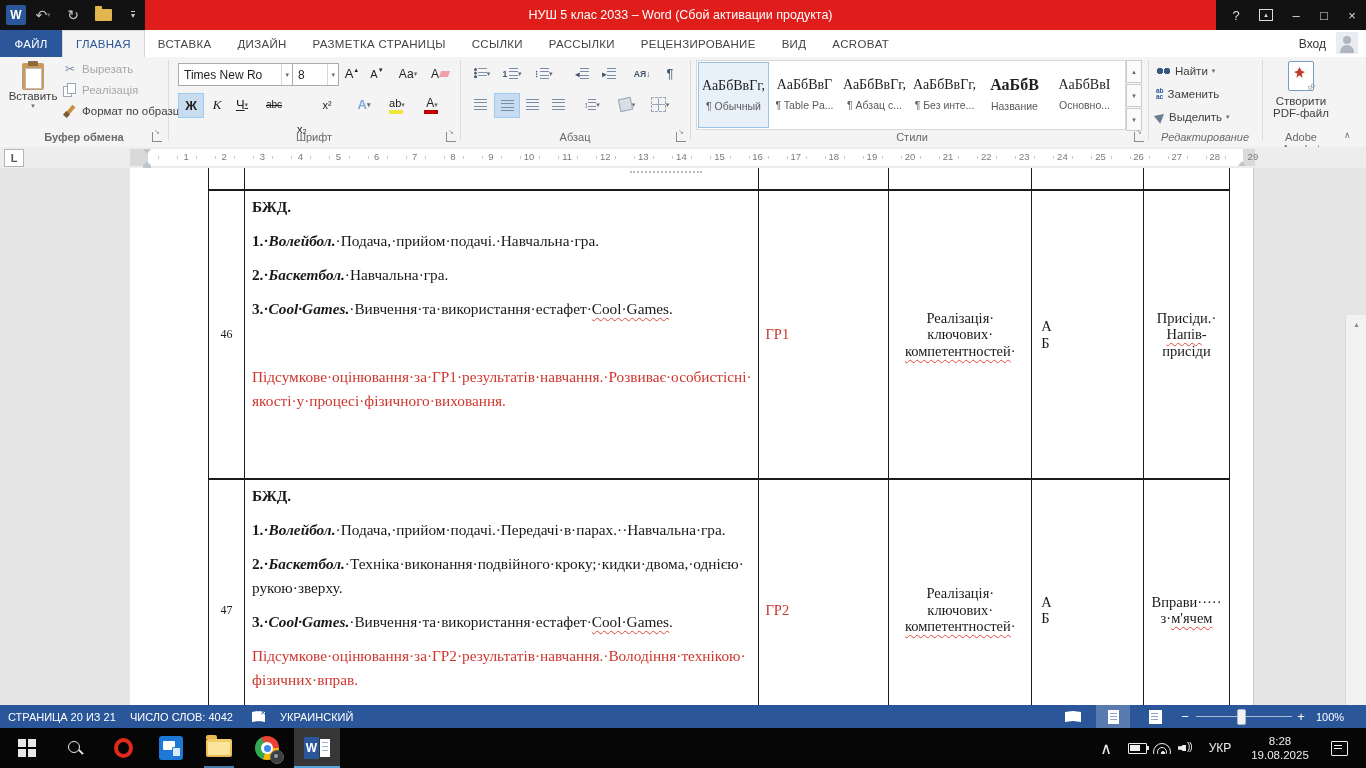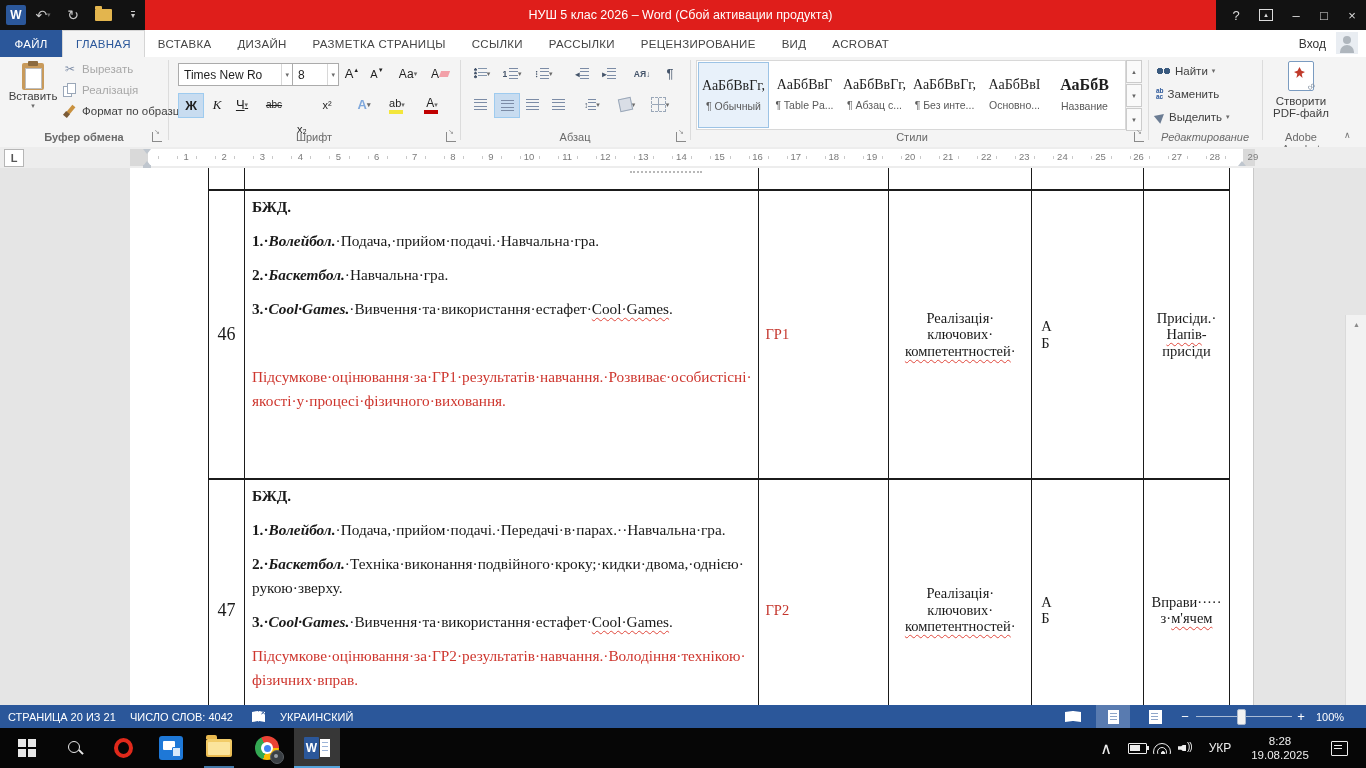--- a/index.html
+++ b/index.html
@@ -107,21 +107,21 @@
   .tri-u{position:absolute;width:0;height:0;border:4px solid transparent;border-bottom:5px solid #BFC6CE;}
   .ind-box{position:absolute;width:8px;height:4px;background:#BFC6CE;}
   
   #docarea{position:absolute;left:0;top:168px;width:1366px;height:537px;background:#E5E5E5;overflow:hidden;}
   #page{position:absolute;left:130px;top:0;width:1123px;height:537px;background:#fff;border-right:1px solid #C9C9C9;}
   #dots{position:absolute;left:500px;top:3px;width:72px;border-top:2px dotted #B8B8B8;}
   #doctable{position:absolute;left:78px;top:0;width:1022px;font-family:"Liberation Serif",serif;color:#1a1a1a;}
   .trow{display:flex;border-left:1px solid #1b1b1b;overflow:hidden;}
   .trow.bt2{border-top:2px solid #1b1b1b;}
   .tcell{border-right:1px solid #1b1b1b;box-sizing:border-box;}
-  .c-num{width:36px;display:flex;align-items:center;justify-content:center;font-size:18px;}
+  .c-num{width:36px;display:flex;align-items:center;justify-content:center;font-size:12px;}
   .c-main{width:515px;padding:4px 2px 16px 7px;}
   .c-gr{width:130px;display:flex;align-items:center;padding-left:6px;font-size:14.5px;color:#C4352C;}
   .c-comp{width:143px;display:flex;flex-direction:column;align-items:center;justify-content:center;font-size:14.5px;line-height:16.5px;text-align:center;}
   .c-ab{width:112px;display:flex;flex-direction:column;justify-content:center;padding-left:9px;font-size:14.5px;line-height:16.5px;}
   .c-ex{width:86px;display:flex;flex-direction:column;align-items:center;justify-content:center;font-size:14.5px;line-height:16.5px;text-align:center;}
   .p{font-size:15.3px;line-height:24px;margin:0 0 10px 0;}
   .p-empty{height:24px;margin:0 0 10px 0;}
   .run-n{}
   .run-b{font-weight:bold;}
   .run-bi{font-weight:bold;font-style:italic;}
@@ -205,21 +205,21 @@
       <span class="qbtn">↶<span class="carr">▾</span></span>
       <span class="qbtn">↻</span>
       <span class="qbtn">
           <span class="qfolder"></span>
         </span>
       <span class="qbtn">
           <span class="qmore">▾</span>
         </span>
     </div>
     <div id="redband">
-      <span>НУШ 5 клас 2026 –  Word (Сбой активации продукта)</span>
+      <span>НУШ 5 клас 2033 –  Word (Сбой активации продукта)</span>
     </div>
     <div class="winctl" style="left:1222px;">
         <span>?</span>
       </div>
     <div class="winctl" style="left:1252px;">
         <span class="ribopt">▴</span>
       </div>
     <div class="winctl" style="left:1282px;">
         <span>–</span>
       </div>
@@ -406,26 +406,26 @@
         </div>
         <div class="stcard">
           <div class="stprev">АаБбВвГг,</div>
           <div class="stname">¶ Абзац с...</div>
         </div>
         <div class="stcard">
           <div class="stprev">АаБбВвГг,</div>
           <div class="stname">¶ Без инте...</div>
         </div>
         <div class="stcard">
+          <div class="stprev b">АаБбВ</div>
+          <div class="stname">Название</div>
+        </div>
+        <div class="stcard">
           <div class="stprev">АаБбВвІ</div>
           <div class="stname">Основно...</div>
-        </div>
-        <div class="stcard">
-          <div class="stprev b">АаБбВ</div>
-          <div class="stname">Название</div>
         </div>
       </div>
     <div class="stscroll">
       <div>▲</div>
       <div>▼</div>
       <div>▼</div>
     </div>
     <div class="glabel" style="left:912px;">Стили</div>
     <span class="launcher" style="left:1134px;"></span>
 

